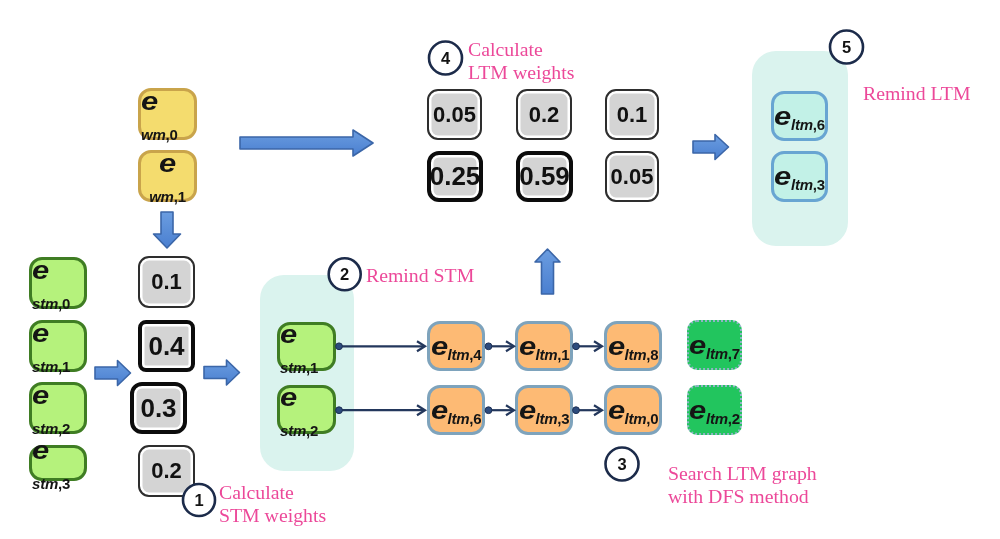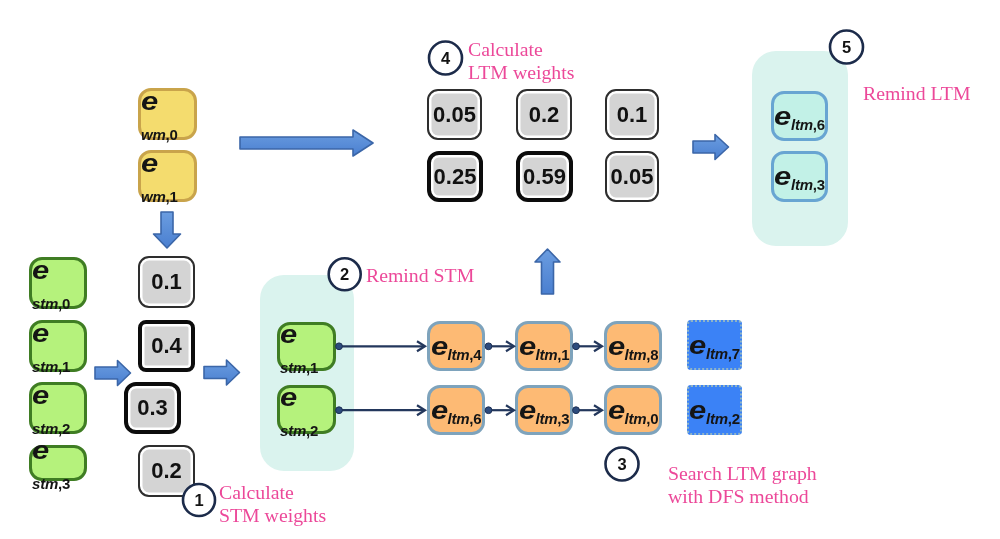--- a/index.html
+++ b/index.html
@@ -3,59 +3,59 @@
 <meta charset="utf-8">
 <style>
   html,body{margin:0;padding:0;background:#ffffff;}
   body{width:1000px;height:539px;position:relative;font-family:"Liberation Sans",sans-serif;overflow:hidden;}
   .container{position:absolute;background:#daf3ee;border-radius:24px;z-index:1;}
   .box{position:absolute;box-sizing:border-box;display:flex;align-items:center;justify-content:center;z-index:2;}
   .wm{background:#f4dc6e;border:3px solid #c9a44b;border-radius:13px;}
   .stm{background:#b5f27c;border:3px solid #3f7d23;border-radius:13px;}
   .ltm{background:#fdba74;border:3px solid #7ea3bc;border-radius:13px;}
   .ltmb{background:#c2f1e7;border:3.5px solid #68a5d2;border-radius:13px;}
-  .ltmd{background:#3b82f6;border:2px dotted #8fb4c6;border-radius:4px;}
+  .ltmd{background:#22c55e;border:2px dotted #8fb4c6;border-radius:10px;}
   .w{background:#d4d4d4;border:2.5px solid #2e2e2e;border-radius:11px;box-shadow:inset 0 0 0 2.5px #fff;font-weight:bold;font-size:22px;color:#111;}
-  .wb{background:#d4d4d4;border:4.5px solid #0c0c0c;border-radius:12px;box-shadow:inset 0 0 0 2.5px #fff;font-weight:bold;font-size:22px;color:#111;}
+  .wb{background:#d4d4d4;border:4.5px solid #0c0c0c;border-radius:12px;box-shadow:inset 0 0 0 2.5px #fff;font-weight:bold;font-size:26px;color:#111;}
   .elab{font-family:Liberation Sans, sans-serif;font-style:italic;font-weight:bold;font-size:25px;color:#151515;line-height:1;}
   .ee{display:inline-block;transform:scaleX(1.24);transform-origin:0 78%;margin-right:3px;}
   .elab sub{font-size:15px;line-height:0;vertical-align:-0.35em;letter-spacing:-0.2px;}
   .elab .n{font-style:normal;}
   .note{position:absolute;font-family:"Liberation Serif",serif;font-size:19.8px;color:#ec4899;line-height:1.155;z-index:4;white-space:nowrap;}
   svg.layer{position:absolute;left:0;top:0;z-index:3;}
 </style>
 </head>
 <body>
 
 <div class="container" style="left:260px;top:275px;width:94px;height:196px;"></div>
 <div class="container" style="left:752px;top:51px;width:96px;height:195px;"></div>
 
 <div class="box wm" style="left:138px;top:88px;width:59px;height:52px;">
     <span class="elab"><span class="ee">e</span><sub>wm<span class="n">,0</span></sub></span>
   </div>
-<div class="box wm" style="left:138px;top:150px;width:59px;height:52px;">
+<div class="box wm" style="left:138px;top:150px;width:59px;height:52px;text-align:center;">
     <span class="elab"><span class="ee">e</span><sub>wm<span class="n">,1</span></sub></span>
   </div>
 
 <div class="box stm" style="left:29px;top:257px;width:58px;height:52px;">
     <span class="elab"><span class="ee">e</span><sub>stm<span class="n">,0</span></sub></span>
   </div>
 <div class="box stm" style="left:29px;top:320px;width:58px;height:52px;">
     <span class="elab"><span class="ee">e</span><sub>stm<span class="n">,1</span></sub></span>
   </div>
 <div class="box stm" style="left:29px;top:382px;width:58px;height:52px;">
     <span class="elab"><span class="ee">e</span><sub>stm<span class="n">,2</span></sub></span>
   </div>
 <div class="box stm" style="left:29px;top:445px;width:58px;height:36px;">
     <span class="elab"><span class="ee">e</span><sub>stm<span class="n">,3</span></sub></span>
   </div>
 
 <div class="box w" style="left:138px;top:256px;width:57px;height:52px;">0.1</div>
 <div class="box wb" style="left:138px;top:320px;width:57px;height:52px;border-radius:8px;">0.4</div>
-<div class="box wb" style="left:124px;top:382px;width:57px;height:52px;">0.3</div>
+<div class="box wb" style="left:130px;top:382px;width:57px;height:52px;">0.3</div>
 <div class="box w" style="left:138px;top:445px;width:57px;height:52px;">0.2</div>
 
 <div class="box w" style="left:427px;top:89px;width:55px;height:51px;">0.05</div>
 <div class="box w" style="left:516px;top:89px;width:56px;height:51px;">0.2</div>
 <div class="box w" style="left:605px;top:89px;width:54px;height:51px;">0.1</div>
 <div class="box wb" style="left:427px;top:151px;width:56px;height:51px;">0.25</div>
 <div class="box wb" style="left:516px;top:151px;width:57px;height:51px;">0.59</div>
 <div class="box w" style="left:605px;top:151px;width:54px;height:51px;">0.05</div>
 
 <div class="box stm" style="left:277px;top:322px;width:59px;height:49px;">

